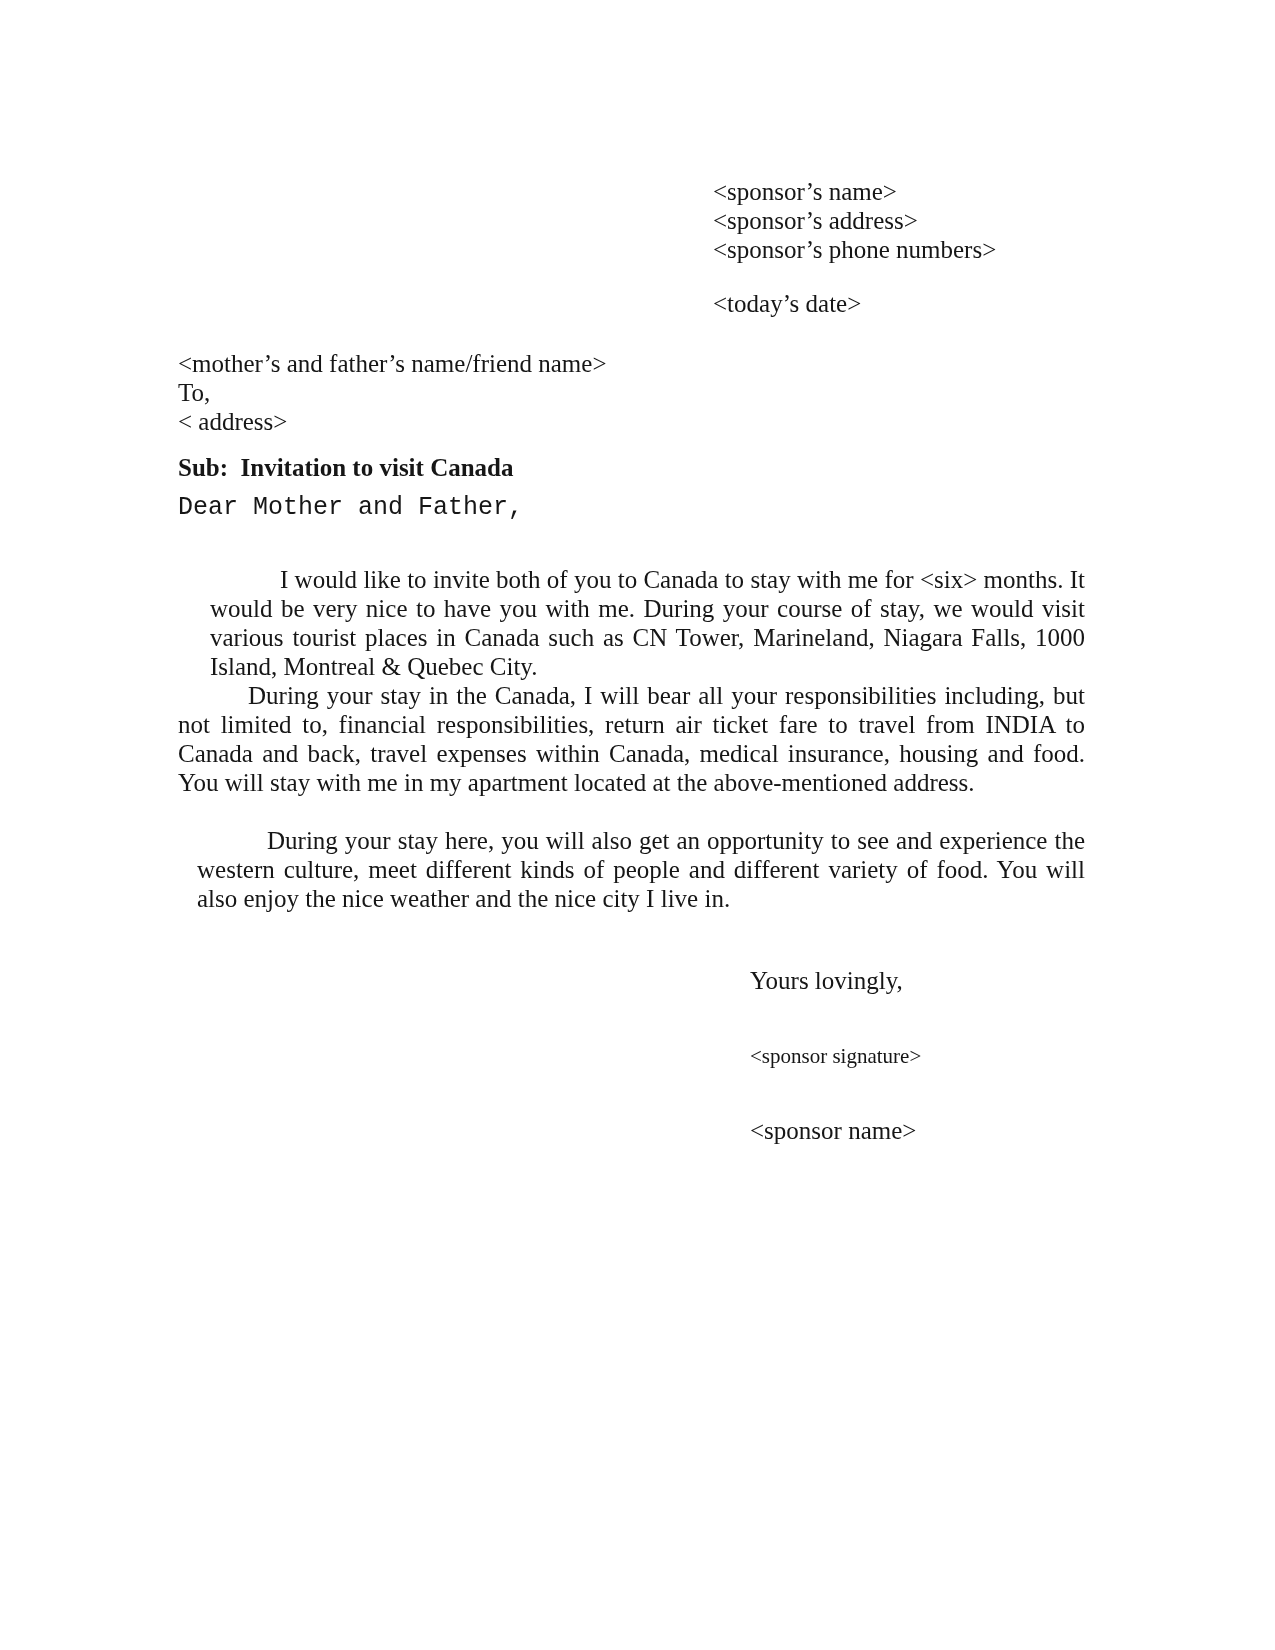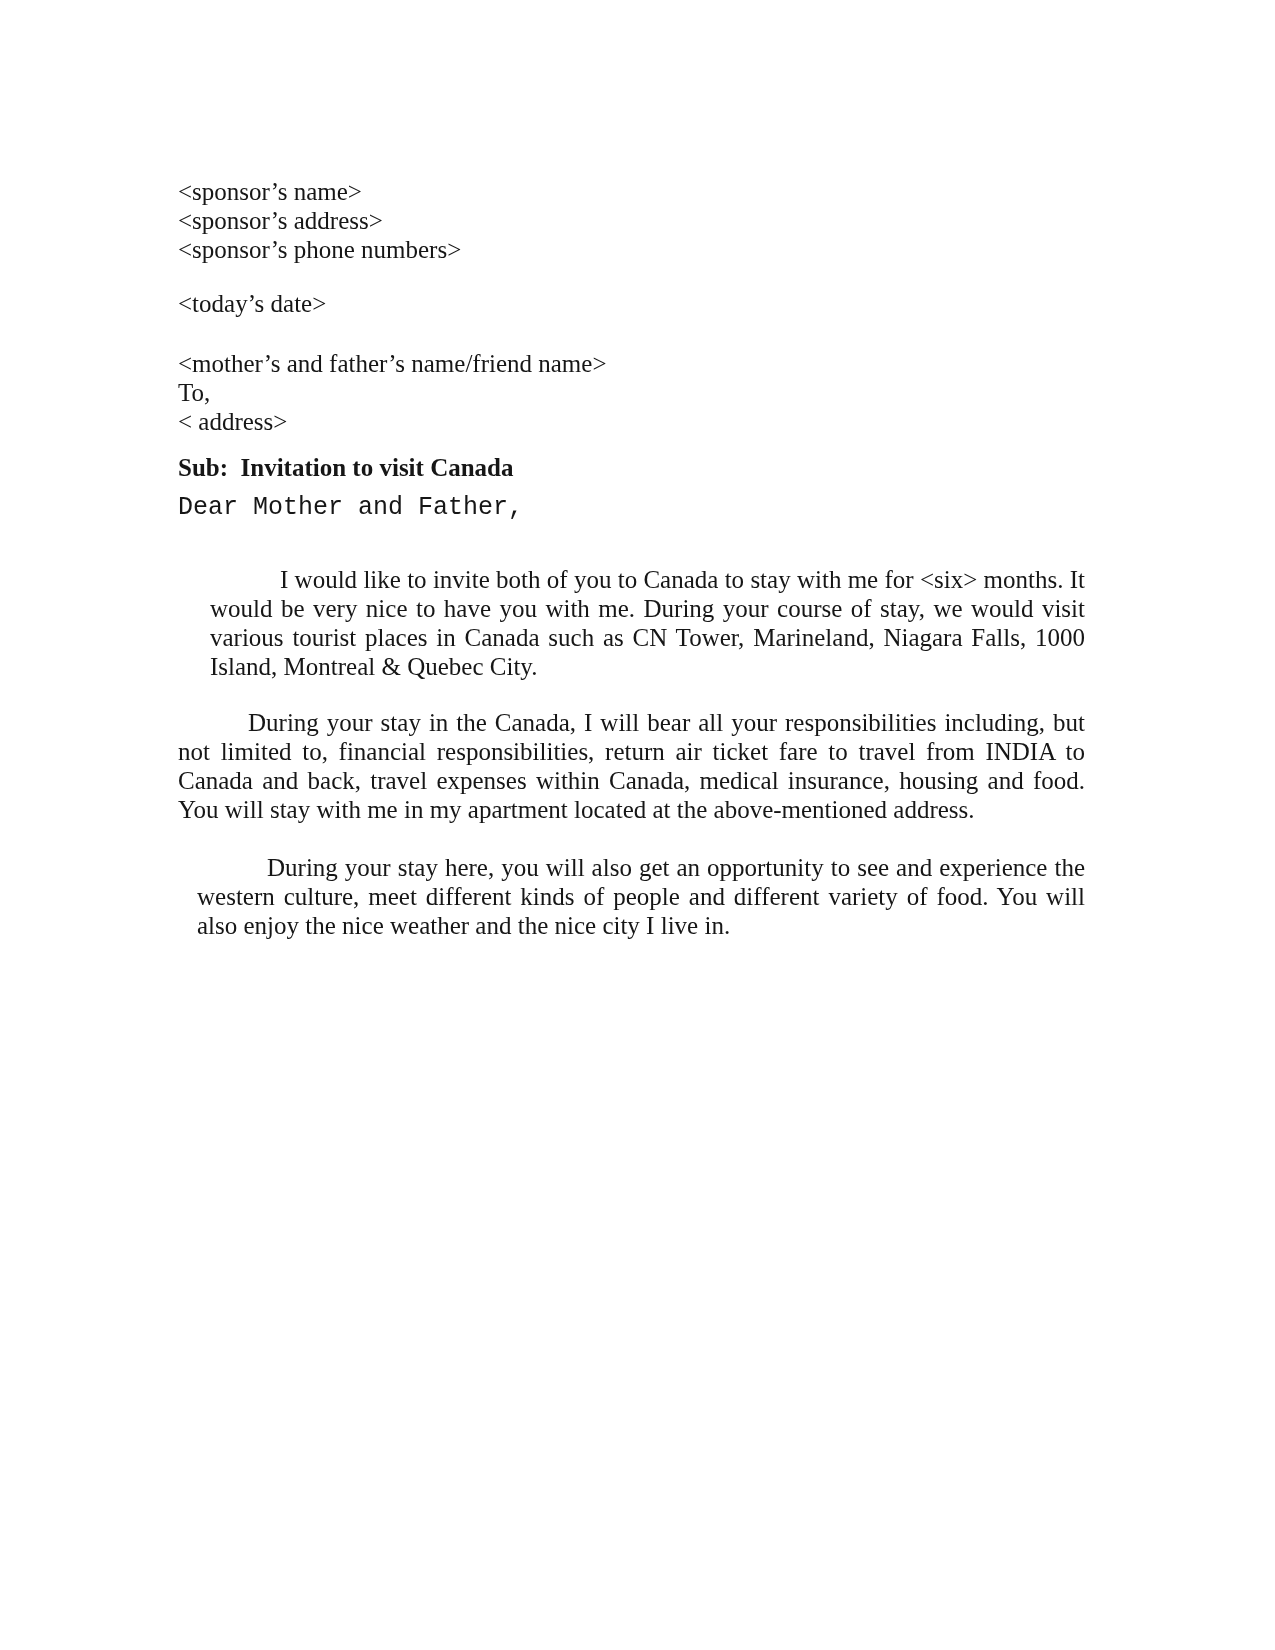--- a/index.html
+++ b/index.html
@@ -19,37 +19,36 @@
 
   .content {
     position: absolute;
     left: 178px;
     top: 0;
     width: 907px;
     padding-top: 177px;
   }
 
   
-  .sender-block { }
+  .sender-block { margin-left: 535px; }
   .date-line { margin-top: 25px; }
 
   .recipient-block { margin-top: 31px; }
 
   .subject-line {
     margin-top: 17px;
     font-weight: bold;
     white-space: pre-wrap;
   }
 
   .greeting-line { margin-top: 11px; font-family: Liberation Mono, monospace; }
 
   .body-para {
     text-align: justify;
     text-indent: 70px;
-    margin-top: 27px;
   }
   .body-para.first { margin-top: 43px; margin-left: 32px; }
   .body-para.mid  { margin-top: 29px; margin-left: 19px; }
 
   .closing-block { margin-left: 572px; }
   .valediction-line { margin-top: 53px; }
   .signature-line {
     margin-top: 47px;
     font-size: 21px;
     line-height: 29px;
@@ -79,15 +78,20 @@
 
     <div class="greeting-line">Dear Mother and Father,</div>
 
     <p class="body-para first">I would like to invite both of you to Canada to stay with me for &lt;six&gt; months. It would be very nice to have you with me. During your course of stay, we would visit various tourist places in Canada such as CN Tower, Marineland, Niagara Falls, 1000 Island, Montreal &amp; Quebec City.</p>
 
     <p class="body-para">During your stay in the Canada, I will bear all your responsibilities including, but not limited to, financial responsibilities, return air ticket fare to travel from INDIA to Canada and back, travel expenses within Canada, medical insurance, housing and food. You will stay with me in my apartment located at the above-mentioned address.</p>
 
     <p class="body-para mid">During your stay here, you will also get an opportunity to see and experience the western culture, meet different kinds of people and different variety of food. You will also enjoy the nice weather and the nice city I live in.</p>
 
 
+    <div class="closing-block">
+      <div class="valediction-line">Yours lovingly,</div>
+      <div class="signature-line">&lt;sponsor signature&gt;</div>
+      <div class="closing-name-line">&lt;sponsor name&gt;</div>
+    </div>
 
   </div>
 </div>
 
 </body></html>

